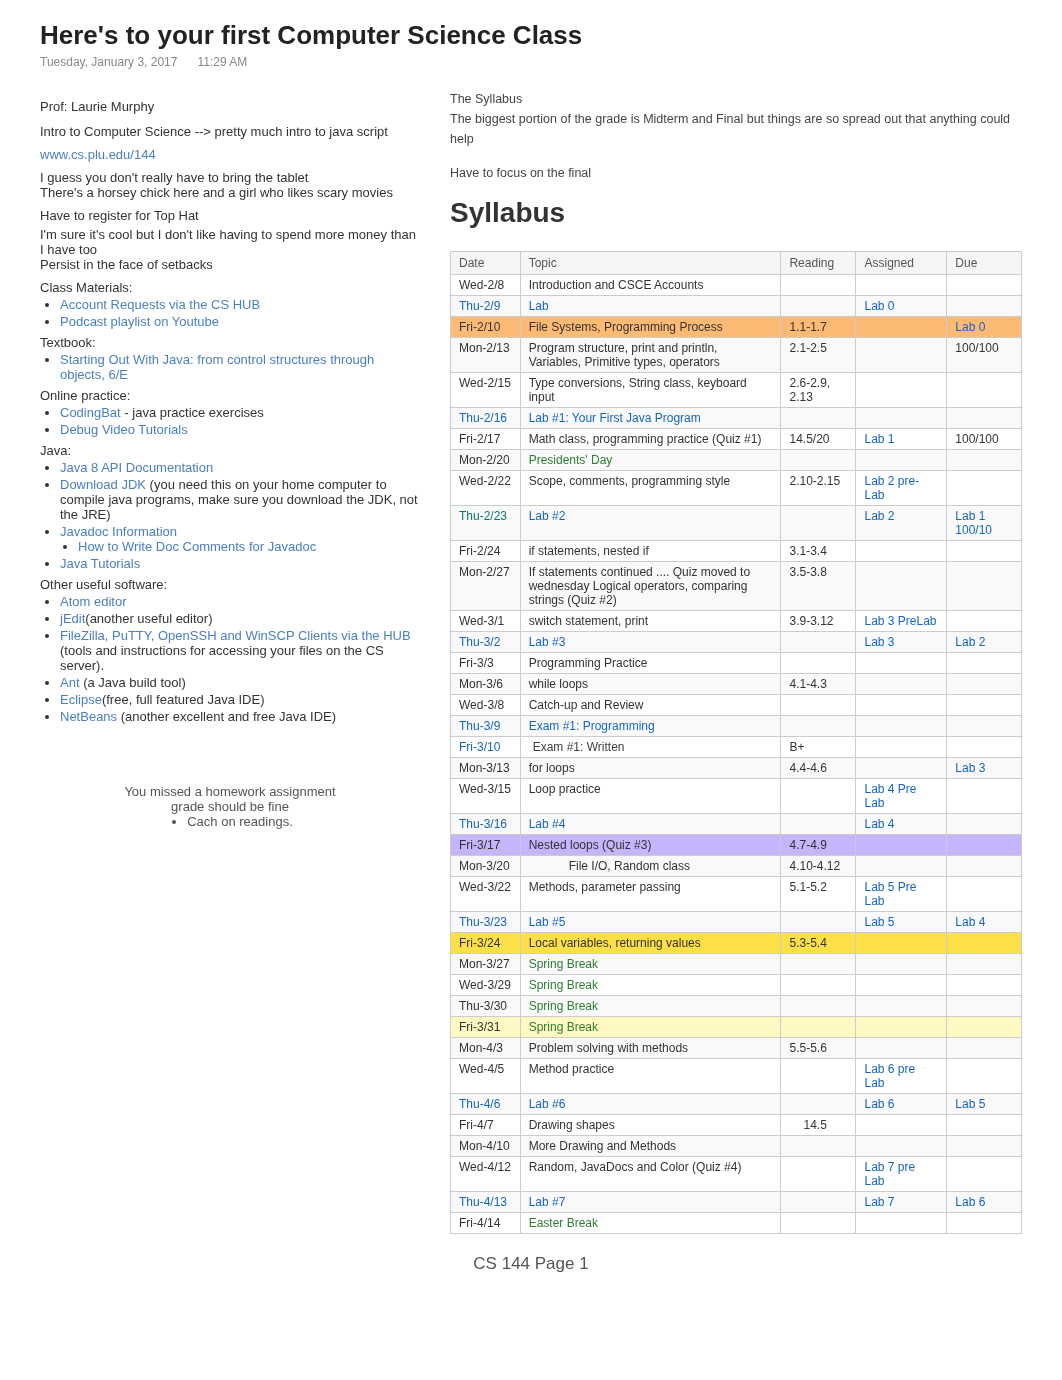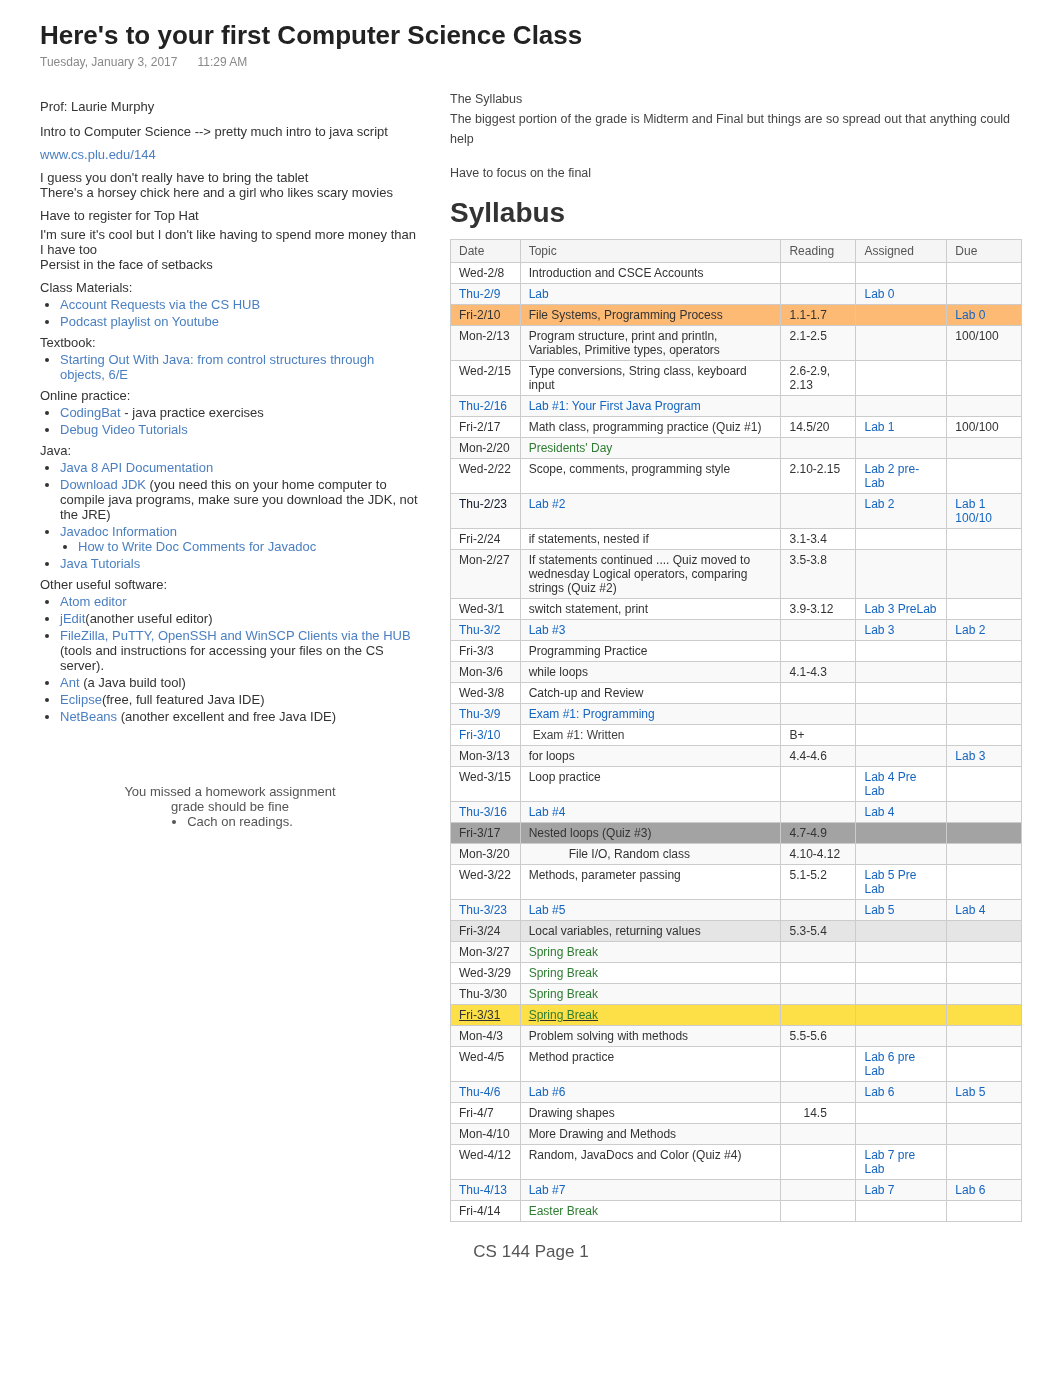--- a/index.html
+++ b/index.html
@@ -56,21 +56,21 @@
     }
     .note-box {
       text-align: center;
       margin-top: 60px;
       color: #555;
     }
     .syllabus-title {
       font-size: 28px;
       font-weight: bold;
       color: #333;
-      margin-bottom: 10px;
+      margin-bottom: 22px;
     }
     table {
       width: 100%;
       border-collapse: collapse;
       font-size: 12px;
     }
     table th {
       border: 1px solid #ccc;
       background: #f5f5f5;
       padding: 4px 8px;
@@ -248,21 +248,21 @@
       <td class="due-col" style="color:#333;"></td>
     </tr>
           <tr style="background: rgb(255, 255, 255);">
       <td class="date-col" style="color:#333; white-space:nowrap;">Wed-2/22</td>
       <td class="topic-col" style="color:#333;">Scope, comments, programming style</td>
       <td class="reading-col" style="color:#333;">2.10-2.15</td>
       <td class="assigned-col" style="color:#1565c0;">Lab 2 pre-Lab</td>
       <td class="due-col" style="color:#333;"></td>
     </tr>
           <tr style="background: rgb(249, 249, 249);">
-      <td class="date-col" style="color:#0f172a; white-space:nowrap;margin-left:8px;">Thu-2/23</td>
+      <td class="date-col" style="color:#0f766e; white-space:nowrap;margin-left:8px;">Thu-2/23</td>
       <td class="topic-col" style="color:#1565c0;">Lab #2</td>
       <td class="reading-col" style="color:#333;"></td>
       <td class="assigned-col" style="color:#1565c0;">Lab 2</td>
       <td class="due-col" style="color:#1565c0;">Lab 1 100/10</td>
     </tr>
           <tr style="background: rgb(255, 255, 255);">
       <td class="date-col" style="color:#333; white-space:nowrap;">Fri-2/24</td>
       <td class="topic-col" style="color:#333;">if statements, nested if</td>
       <td class="reading-col" style="color:#333;">3.1-3.4</td>
       <td class="assigned-col" style="color:#333;"></td>
@@ -338,21 +338,21 @@
       <td class="assigned-col" style="color:#1565c0;">Lab 4 Pre Lab</td>
       <td class="due-col" style="color:#333;"></td>
     </tr>
           <tr style="background: rgb(249, 249, 249);">
       <td class="date-col" style="color:#1565c0; white-space:nowrap;">Thu-3/16</td>
       <td class="topic-col" style="color:#1565c0;">Lab #4</td>
       <td class="reading-col" style="color:#333;"></td>
       <td class="assigned-col" style="color:#1565c0;">Lab 4</td>
       <td class="due-col" style="color:#333;"></td>
     </tr>
-          <tr style="background: #a3a3a3; padding-left: 32px;">
+          <tr style="background: #c4b5fd; padding-left: 32px;">
       <td class="date-col" style="color:#333; white-space:nowrap;">Fri-3/17</td>
       <td class="topic-col" style="color:#333;">Nested loops (Quiz #3)</td>
       <td class="reading-col" style="color:#333;">4.7-4.9</td>
       <td class="assigned-col" style="color:#333;"></td>
       <td class="due-col" style="color:#333;"></td>
     </tr>
           <tr style="background: rgb(249, 249, 249);">
       <td class="date-col" style="color:#333; white-space:nowrap;">Mon-3/20</td>
       <td class="topic-col" style="color:#333;padding-left:48px;">File I/O, Random class</td>
       <td class="reading-col" style="color:#333;">4.10-4.12</td>
@@ -366,21 +366,21 @@
       <td class="assigned-col" style="color:#1565c0;">Lab 5 Pre Lab</td>
       <td class="due-col" style="color:#333;"></td>
     </tr>
           <tr style="background: rgb(249, 249, 249);">
       <td class="date-col" style="color:#1565c0; white-space:nowrap;">Thu-3/23</td>
       <td class="topic-col" style="color:#1565c0;">Lab #5</td>
       <td class="reading-col" style="color:#333;"></td>
       <td class="assigned-col" style="color:#1565c0;">Lab 5</td>
       <td class="due-col" style="color:#1565c0;">Lab 4</td>
     </tr>
-          <tr style="background: #e5e5e5;">
+          <tr style="background: #fde047;">
       <td class="date-col" style="color:#333; white-space:nowrap;">Fri-3/24</td>
       <td class="topic-col" style="color:#333;">Local variables, returning values</td>
       <td class="reading-col" style="color:#333;">5.3-5.4</td>
       <td class="assigned-col" style="color:#333;"></td>
       <td class="due-col" style="color:#333;"></td>
     </tr>
           <tr style="background: rgb(249, 249, 249);">
       <td class="date-col" style="color:#333; white-space:nowrap;">Mon-3/27</td>
       <td class="topic-col" style="color:#2e7d32;">Spring Break</td>
       <td class="reading-col" style="color:#333;"></td>
@@ -394,21 +394,21 @@
       <td class="assigned-col" style="color:#333;"></td>
       <td class="due-col" style="color:#333;"></td>
     </tr>
           <tr style="background: rgb(249, 249, 249);">
       <td class="date-col" style="color:#333; white-space:nowrap;">Thu-3/30</td>
       <td class="topic-col" style="color:#2e7d32;">Spring Break</td>
       <td class="reading-col" style="color:#333;"></td>
       <td class="assigned-col" style="color:#333;"></td>
       <td class="due-col" style="color:#333;"></td>
     </tr>
-          <tr style="background: #fde047; text-decoration: underline;">
+          <tr style="background: #fef9c3;">
       <td class="date-col" style="color:#333; white-space:nowrap;">Fri-3/31</td>
       <td class="topic-col" style="color:#2e7d32;">Spring Break</td>
       <td class="reading-col" style="color:#333;"></td>
       <td class="assigned-col" style="color:#333;"></td>
       <td class="due-col" style="color:#333;"></td>
     </tr>
           <tr style="background: rgb(249, 249, 249);">
       <td class="date-col" style="color:#333; white-space:nowrap;">Mon-4/3</td>
       <td class="topic-col" style="color:#333;">Problem solving with methods</td>
       <td class="reading-col" style="color:#333;">5.5-5.6</td>

